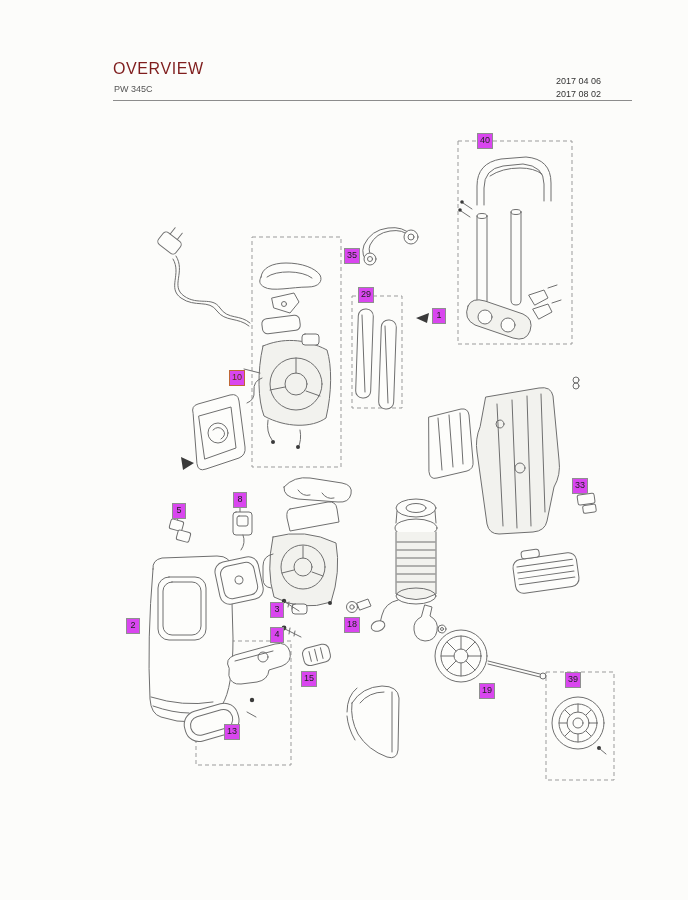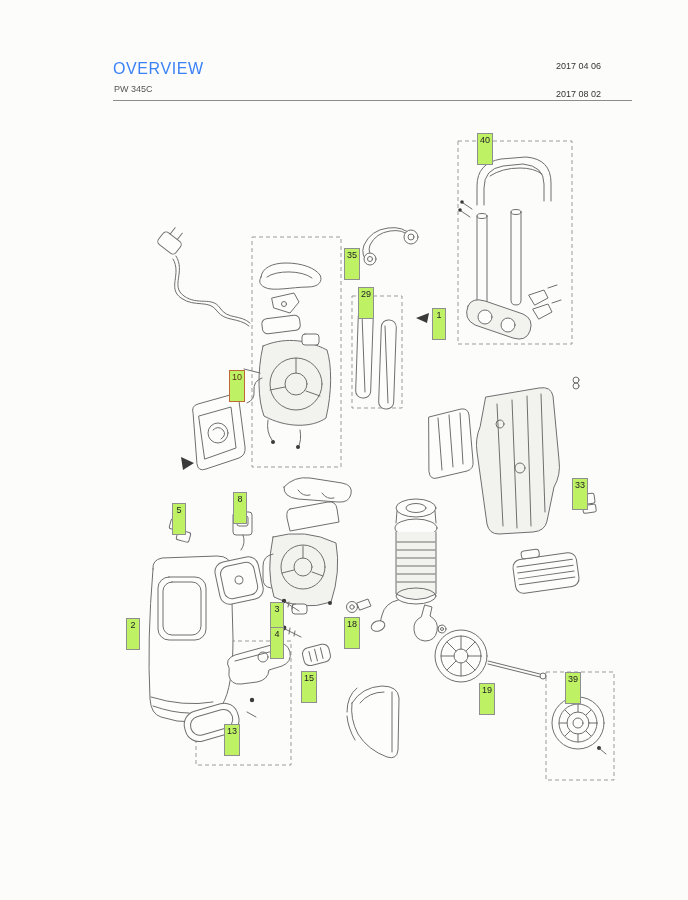--- a/index.html
+++ b/index.html
@@ -1,37 +1,37 @@
 <!DOCTYPE html>
 <html><head>
 <meta charset="utf-8">
 <style>
   * { margin:0; padding:0; box-sizing:border-box; }
   html,body { width:688px; height:900px; }
   body { background:#f6f6f3; font-family:"Liberation Sans","DejaVu Sans",sans-serif; position:relative; }
   .page { position:absolute; inset:0; background:#fcfcfa; overflow:hidden; }
 
-  .title { position:absolute; left:113px; top:60px; font-size:16px; letter-spacing:.6px; color:#3b82f6; font-weight:400; }
+  .title { position:absolute; left:113px; top:60px; font-size:16px; letter-spacing:.6px; color:#7f1d1d; font-weight:400; }
   .model { position:absolute; left:114px; top:84px; font-size:9px; color:#555; }
   .date  { position:absolute; right:87px; font-size:9px; color:#333; text-align:right; }
-  .date.top { top:61px;margin-left:12px; }
+  .date.top { top:76px;margin-left:12px; }
   .date.bottom { top:89px; }
   .rule { position:absolute; left:113px; top:100px; width:519px; border-top:1px solid #8c8c8c; }
 
   .diagram { position:absolute; inset:0; }
   svg { position:absolute; left:0; top:0; }
   svg .ln   { stroke:#6f6f6f; stroke-width:1; fill:none; stroke-linecap:round; stroke-linejoin:round; }
   svg .fillw{ fill:#fdfdfb; }
   svg .fillg{ fill:#f2f2ee; }
   svg .solid{ fill:#3a3a3a; stroke:none; }
   svg .dash { stroke:#9b9b9b; stroke-width:1; fill:none; stroke-dasharray:4 3; }
 
   .callout {
-    position:absolute; min-width:14px; height:32px; padding:0 2px;
-    border:1px solid #8f8f8f; background:#bef264; color:#222;
+    position:absolute; min-width:14px; height:16px; padding:0 2px;
+    border:1px solid #8f8f8f; background:#d946ef; color:#222;
     font-size:9px; line-height:12px; text-align:center;
   }
   .callout.accent { border-color:#bf6836; color:#5a3114;margin-top:8px; }
 </style>
 </head>
 <body>
 
 <div class="page">
 
   <div class="title">OVERVIEW</div>

